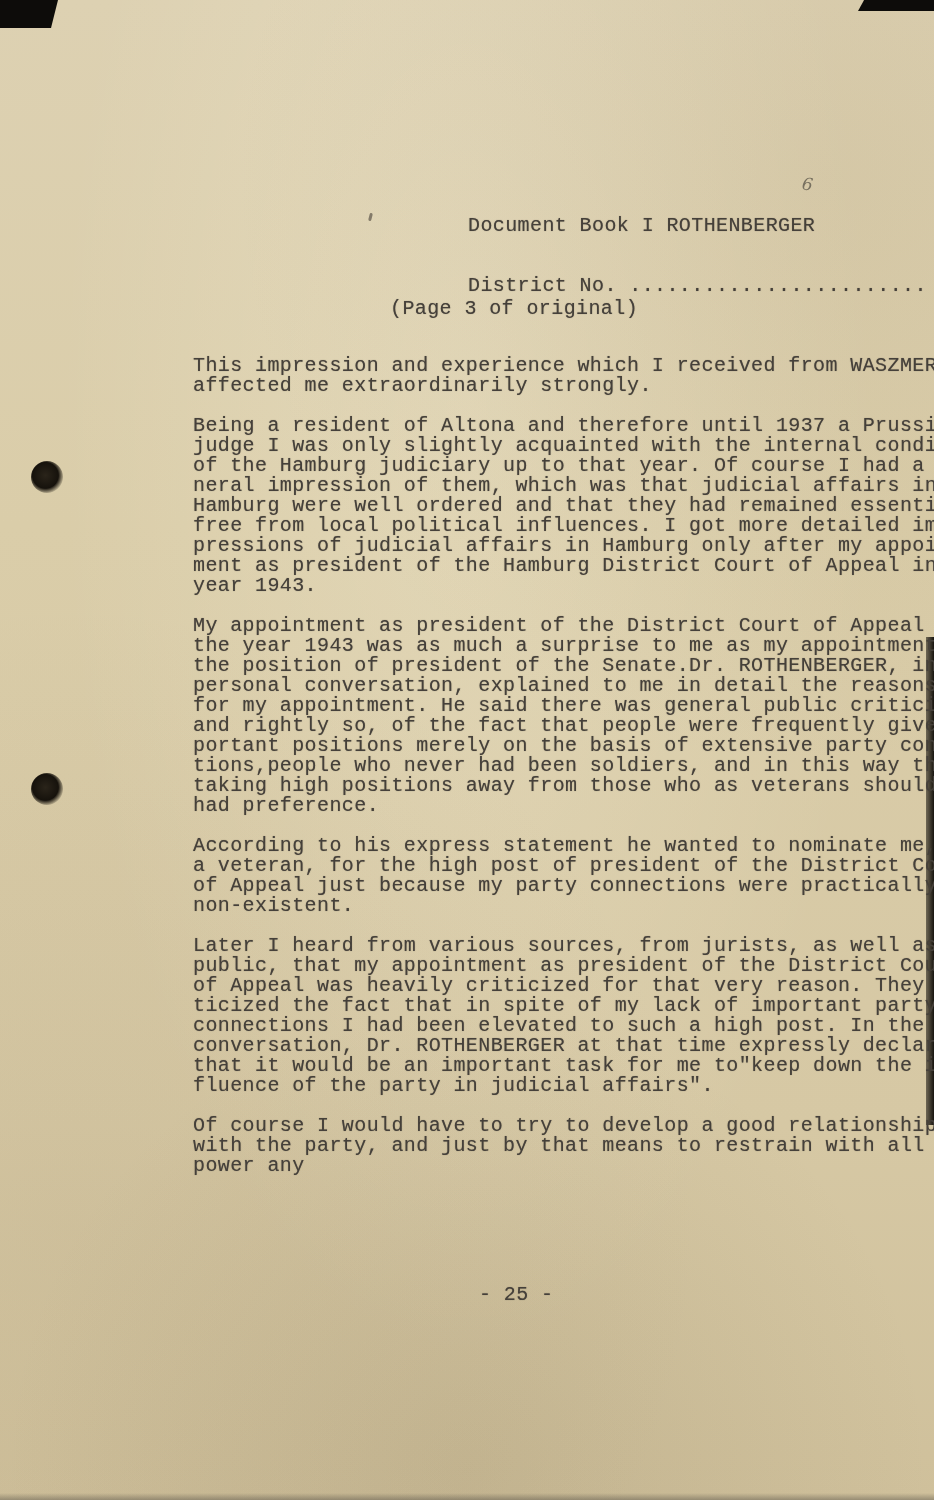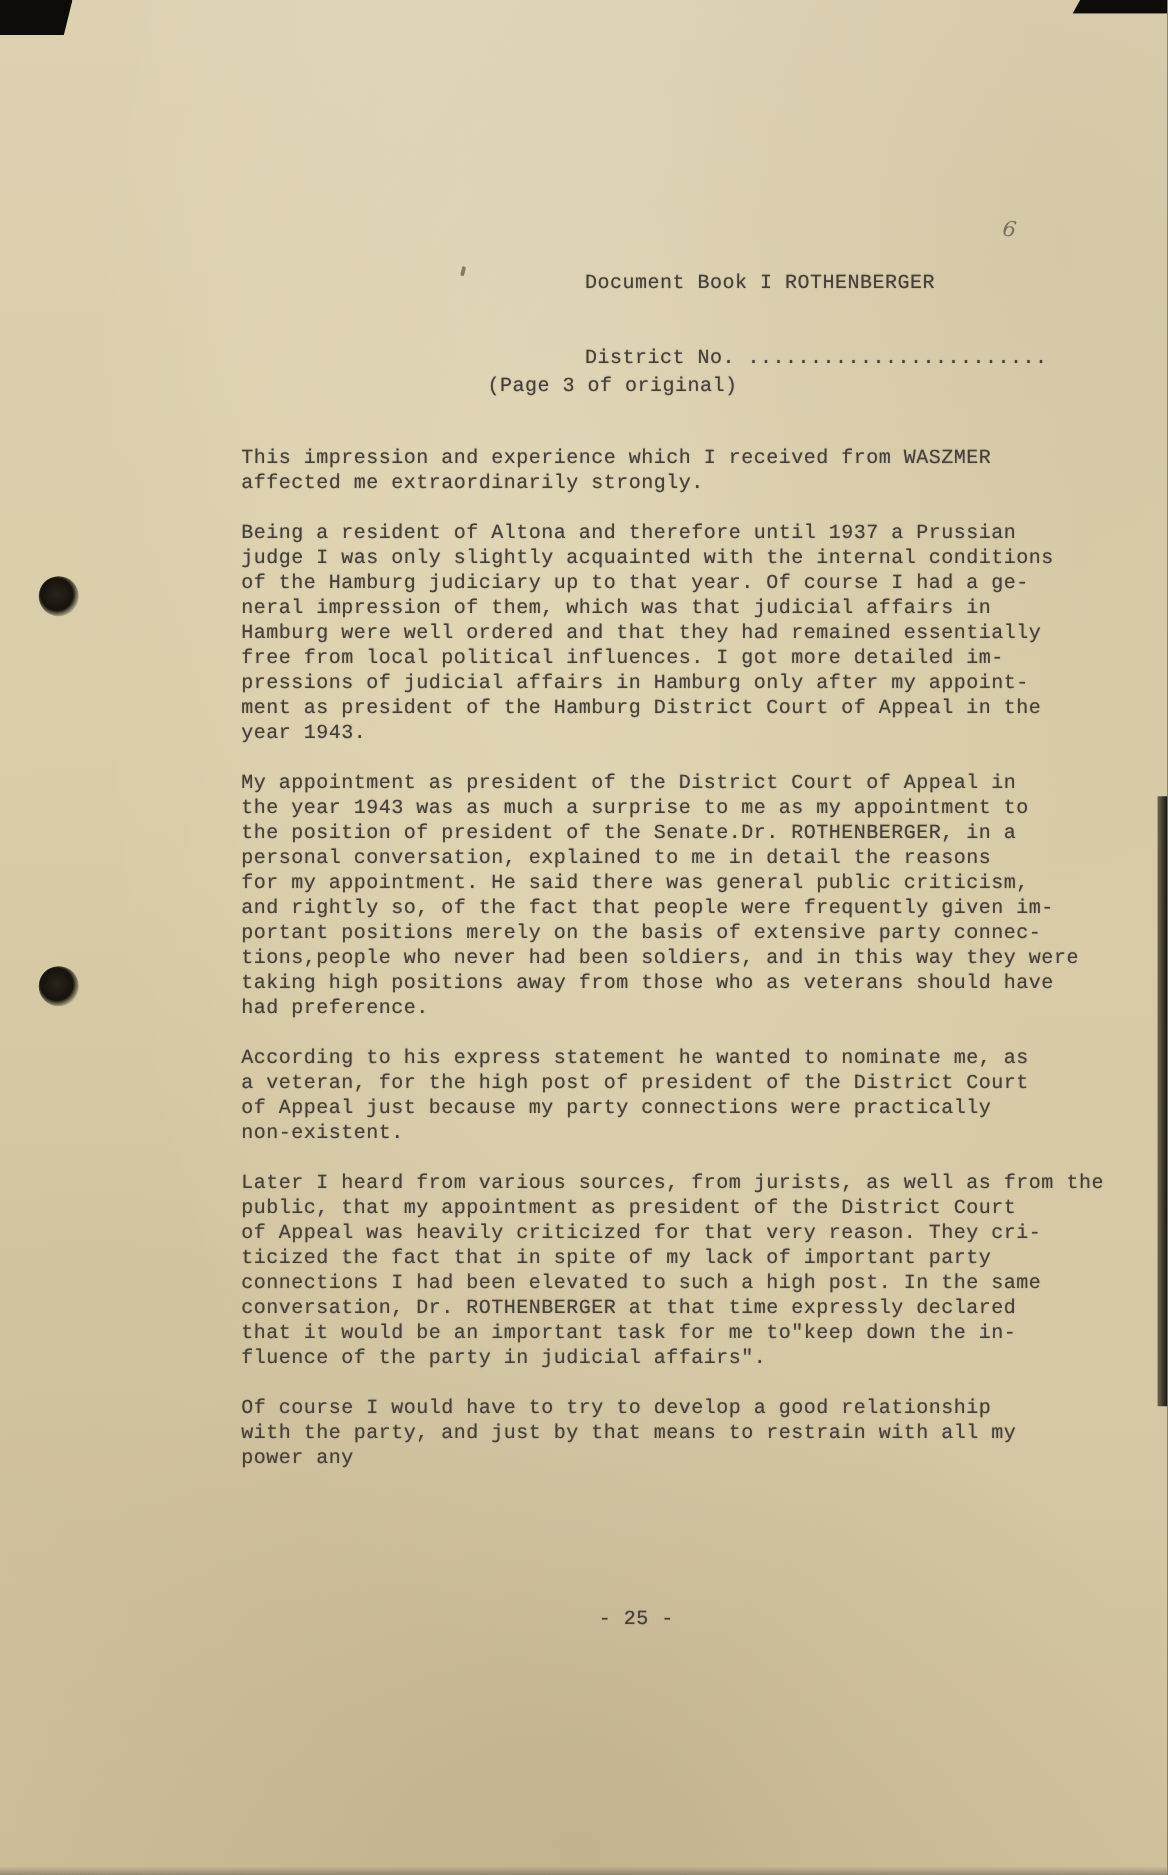--- a/index.html
+++ b/index.html
@@ -20,21 +20,21 @@
     content: "";
     position: absolute; inset: 0;
     pointer-events: none;
     background:
       radial-gradient(circle at 88% 12%, rgba(158,138,100,0.12), transparent 38%),
       radial-gradient(circle at 8% 82%, rgba(150,130,95,0.10), transparent 42%),
       radial-gradient(circle at 50% 98%, rgba(120,105,75,0.14), transparent 30%);
   }
   .typewriter {
     white-space: pre;
-    font-size: 16px;
+    font-size: 20px;
     line-height: 20px;
     letter-spacing: 0.4px;
     text-shadow: 0 0 1px rgba(70,64,55,0.55);
   }
   .header-block {
     position: absolute;
     left: 468px;
     top: 176px;
   }
   .header-block div { margin-bottom: 0; }

